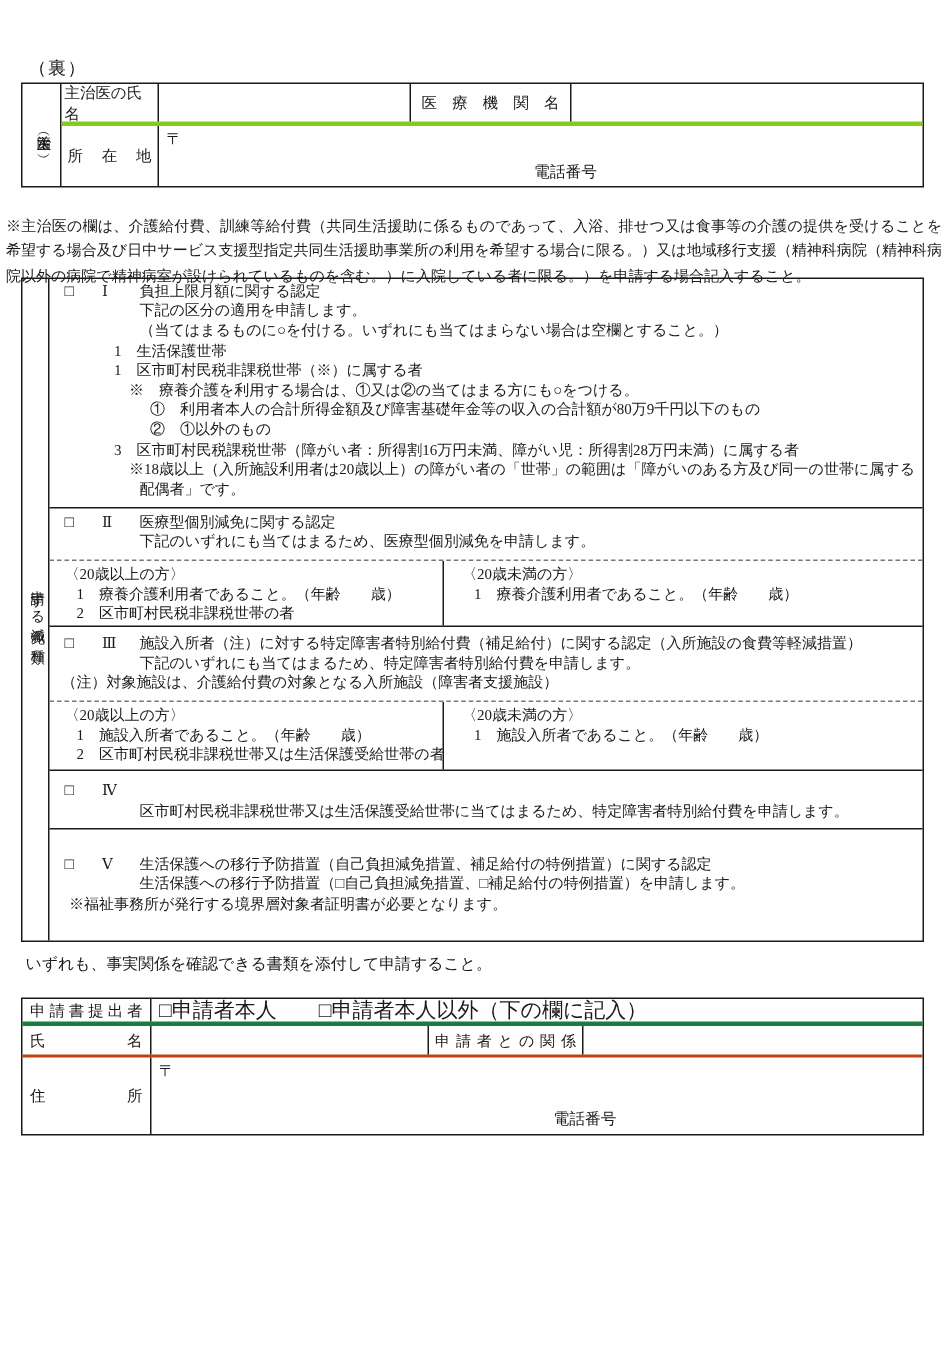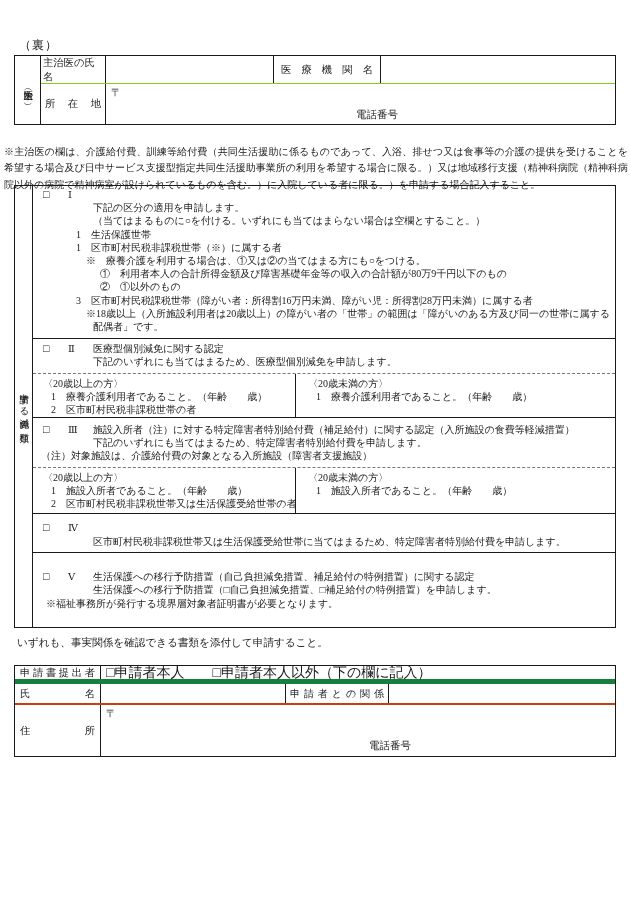--- a/index.html
+++ b/index.html
@@ -9,21 +9,21 @@
     font-family:"Liberation Serif","DejaVu Serif",serif;
     color:#1a1a1a;
   }
   .ura { position:absolute; left:19px; top:37px; font-size:12px; letter-spacing:1px; }
 
   
   .t1 { position:absolute; left:14px; top:55px; width:602px; height:70px; border:1px solid #1a1a1a; display:flex; }
   .vcol { width:26px; border-right:1px solid #1a1a1a; display:flex; align-items:center; justify-content:center; }
   .vtext { writing-mode:vertical-rl; font-size:9.5px; letter-spacing:1px; line-height:1; }
   .t1 .main { flex:1; display:flex; flex-direction:column; }
-  .t1 .r1 { height:28px; display:flex; border-bottom:1px solid #84cc16; }
+  .t1 .r1 { height:28px; display:flex; border-bottom:3px solid #84cc16; }
   .cell { display:flex; align-items:center; }
   .t1 .lab1 { width:65px; border-right:1px solid #1a1a1a; font-size:10.3px; padding-left:2px; }
   .t1 .val1 { width:168px; border-right:1px solid #1a1a1a; }
   .t1 .lab2 { width:107px; border-right:1px solid #1a1a1a; font-size:10.3px; padding:0 7px; }
   .t1 .val2 { flex:1; }
   .t1 .r2 { flex:1; display:flex; }
   .t1 .lab3 { width:65px; border-right:1px solid #1a1a1a; font-size:10.3px; padding:0 4px; }
   .t1 .addr { flex:1; position:relative; display:block; }
   .yubin { position:absolute; left:5px; top:2px; font-size:10.5px; }
   .phone { position:absolute; left:250px; bottom:2px; font-size:10.5px; }
@@ -58,21 +58,21 @@
   .cols { flex:1; border-top:1px dashed #777; display:flex; }
   .colL { width:263px; border-right:1px solid #1a1a1a; padding:3px 0 0 10px; }
   .colR { flex:1; padding:3px 0 0 12px; }
   .ci { padding-left:8px; }
 
   
   .attach { position:absolute; left:17px; top:636px; font-size:10.6px; }
 
   
   .t3 { position:absolute; left:14px; top:665px; width:602px; height:92px; border:1px solid #1a1a1a; display:flex; flex-direction:column; }
-  .t3 .r1 { height:18px; display:flex; border-bottom:5px solid #15803d; }
+  .t3 .r1 { height:18px; display:flex; border-bottom:3px solid #15803d; }
   .t3 .r2 { height:21px; display:flex; border-bottom:2px solid #c2410c; }
   .t3 .r3 { flex:1; display:flex; }
   .t3 .lab { width:86px; border-right:1px solid #1a1a1a; font-size:10.3px; padding:0 5px; }
   .t3 .opts { flex:1; padding-left:5px; display:flex; align-items:center; gap:28px; font-size:14px; }
   .t3 .vname { width:185px; border-right:1px solid #1a1a1a; }
   .t3 .labrel { width:103px; border-right:1px solid #1a1a1a; font-size:10px; padding:0 4px; }
   .t3 .vrel { flex:1; }
   .t3 .content { flex:1; position:relative; display:block; }
   .t3 .phone { left:268px; bottom:3px; }
 </style>
@@ -119,20 +119,21 @@
   <div class="t2">
     <div class="vcol">
       <span class="vtext">申請する減免の種類</span>
     </div>
     <div class="main">
 
       <div class="sec sec1">
         <div class="ln head">
           <span class="cb">□</span>
           <span class="num">Ⅰ</span>
+          <span class="ttl">負担上限月額に関する認定</span>
         </div>
         <div class="ln ind60">下記の区分の適用を申請します。</div>
         <div class="ln ind60">（当てはまるものに○を付ける。いずれにも当てはまらない場合は空欄とすること。）</div>
         <div class="ln ind43">1　生活保護世帯</div>
         <div class="ln ind43">1　区市町村民税非課税世帯（※）に属する者</div>
         <div class="ln ind53">※　療養介護を利用する場合は、①又は②の当てはまる方にも○をつける。</div>
         <div class="ln ind67">①　利用者本人の合計所得金額及び障害基礎年金等の収入の合計額が80万9千円以下のもの</div>
         <div class="ln ind67">②　①以外のもの</div>
         <div class="ln ind43">3　区市町村民税課税世帯（障がい者：所得割16万円未満、障がい児：所得割28万円未満）に属する者</div>
         <div class="ln lnwrap">※18歳以上（入所施設利用者は20歳以上）の障がい者の「世帯」の範囲は「障がいのある方及び同一の世帯に属する配偶者」です。</div>

